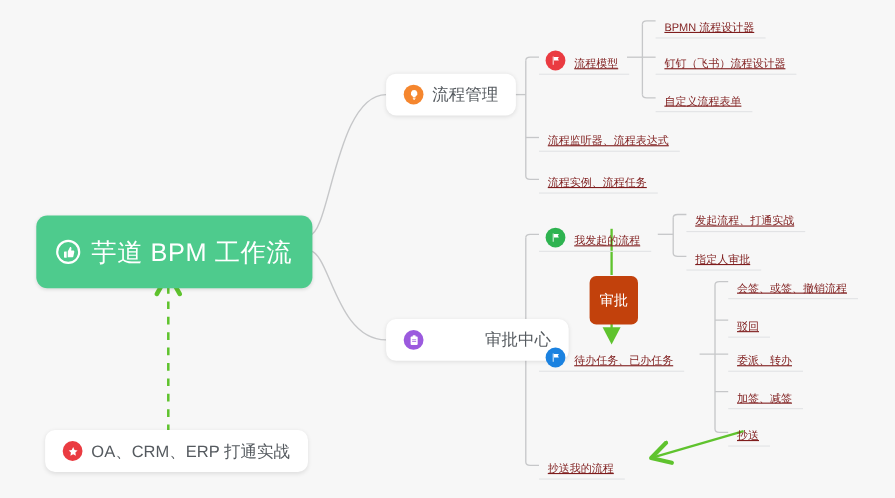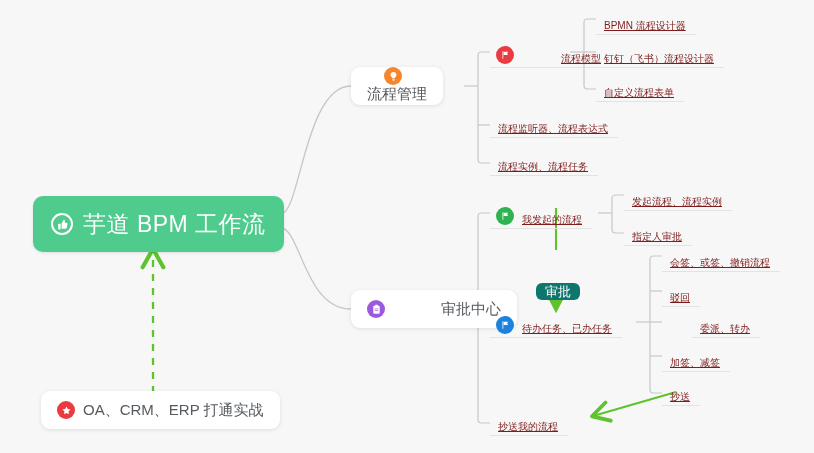--- a/index.html
+++ b/index.html
@@ -28,21 +28,21 @@
     display: flex;
     align-items: center;
     white-space: nowrap;
   }
 
   
   .root {
     background: #4ecb8d;
     border-radius: 10px;
     padding: 0 18px;
-    height: 56px;
+    height: 66px;
     box-shadow: 0 1px 3px rgba(0,0,0,0.10);
   }
   .root .label {
     color: #ffffff;
     font-size: 23px;
     letter-spacing: 0.5px;
   }
 
   
   .card {
@@ -68,26 +68,25 @@
   .plain .label {
     color: #7f1d1d;
     font-size: 10px;
     line-height: 1;
     text-decoration: underline;
   }
   .plain.with-icon { padding-left: 6px; }
 
   
   .badge {
-    background: #0f766e;
+    background: #c2410c;
     border-radius: 6px;
-    height: 17px;
+    height: 44px;
     padding: 0 9px;
     justify-content: center;
-    margin-top: 32px;
   }
   .badge .label {
     color: #ffffff;
     font-size: 13px;
   }
 
   
   .icon {
     width: 18px;
     height: 18px;
@@ -173,32 +172,32 @@
   <div class="node root" style="left:33px; top:196px;">
     <span class="icon icon-lg ic-thumb">
       <svg width="13" height="13" viewBox="0 0 24 24" fill="#ffffff">
         <path d="M8.5 21H5.2A1.2 1.2 0 0 1 4 19.8v-8.1A1.2 1.2 0 0 1 5.2 10.5h3.3V21z"></path>
         <path d="M10.3 10.3 14.2 3c1.6 0 2.5 1.1 2.3 2.6l-.5 3.3h3.4c1.3 0 2.2 1.1 1.9 2.3l-1.5 7c-.2 1-1 1.7-2 1.7h-7.5V10.3z"></path>
       </svg>
     </span>
     <span class="label">芋道 BPM 工作流</span>
   </div>
 
-  <div class="node card" style="left:351px; top:67px;flex-direction:column;">
+  <div class="node card" style="left:351px; top:67px;">
     <span class="icon ic-bulb">
       <svg width="11" height="11" viewBox="0 0 24 24" fill="#ffffff">
         <path d="M12 2a6.5 6.5 0 0 0-3.6 11.9c.5.4.8 1 .8 1.6v.5h5.6v-.5c0-.6.3-1.2.8-1.6A6.5 6.5 0 0 0 12 2z"></path>
         <rect x="9.2" y="17.3" width="5.6" height="1.7" rx=".8"></rect>
         <rect x="10.1" y="20.1" width="3.8" height="1.7" rx=".8"></rect>
       </svg>
     </span>
     <span class="label">流程管理</span>
   </div>
 
-  <div class="node plain with-icon" style="left:490px; top:38px;gap:39px;">
+  <div class="node plain with-icon" style="left:490px; top:38px;">
     <span class="icon ic-flag-red">
       <svg width="10" height="10" viewBox="0 0 24 24" fill="#ffffff">
         <path d="M6 3h1.9v18H6z"></path>
         <path d="M8.6 4.2h9.8c.7 0 1 .8.6 1.3l-2 2.6 2 2.6c.4.5.1 1.3-.6 1.3H8.6V4.2z"></path>
       </svg>
     </span>
     <span class="label">流程模型</span>
   </div>
 
   <div class="node plain" style="left:596px; top:5px;">
@@ -234,21 +233,21 @@
     <span class="icon ic-flag-green">
       <svg width="10" height="10" viewBox="0 0 24 24" fill="#ffffff">
         <path d="M6 3h1.9v18H6z"></path>
         <path d="M8.6 4.2h9.8c.7 0 1 .8.6 1.3l-2 2.6 2 2.6c.4.5.1 1.3-.6 1.3H8.6V4.2z"></path>
       </svg>
     </span>
     <span class="label">我发起的流程</span>
   </div>
 
   <div class="node plain" style="left:624px; top:181px;">
-    <span class="label">发起流程、流程实例</span>
+    <span class="label">发起流程、打通实战</span>
   </div>
   <div class="node plain" style="left:624px; top:216px;">
     <span class="label">指定人审批</span>
   </div>
 
   <div class="node plain with-icon" style="left:490px; top:308px;">
     <span class="icon ic-flag-blue">
       <svg width="10" height="10" viewBox="0 0 24 24" fill="#ffffff">
         <path d="M6 3h1.9v18H6z"></path>
         <path d="M8.6 4.2h9.8c.7 0 1 .8.6 1.3l-2 2.6 2 2.6c.4.5.1 1.3-.6 1.3H8.6V4.2z"></path>
@@ -256,21 +255,21 @@
     </span>
     <span class="label">待办任务、已办任务</span>
   </div>
 
   <div class="node plain" style="left:662px; top:242px;">
     <span class="label">会签、或签、撤销流程</span>
   </div>
   <div class="node plain" style="left:662px; top:277px;justify-content:center;">
     <span class="label">驳回</span>
   </div>
-  <div class="node plain" style="left:692px; top:308px;">
+  <div class="node plain" style="left:662px; top:308px;">
     <span class="label">委派、转办</span>
   </div>
   <div class="node plain" style="left:662px; top:342px;">
     <span class="label">加签、减签</span>
   </div>
   <div class="node plain" style="left:662px; top:376px;text-align:center;">
     <span class="label">抄送</span>
   </div>
 
   <div class="node plain" style="left:490px; top:406px;">

